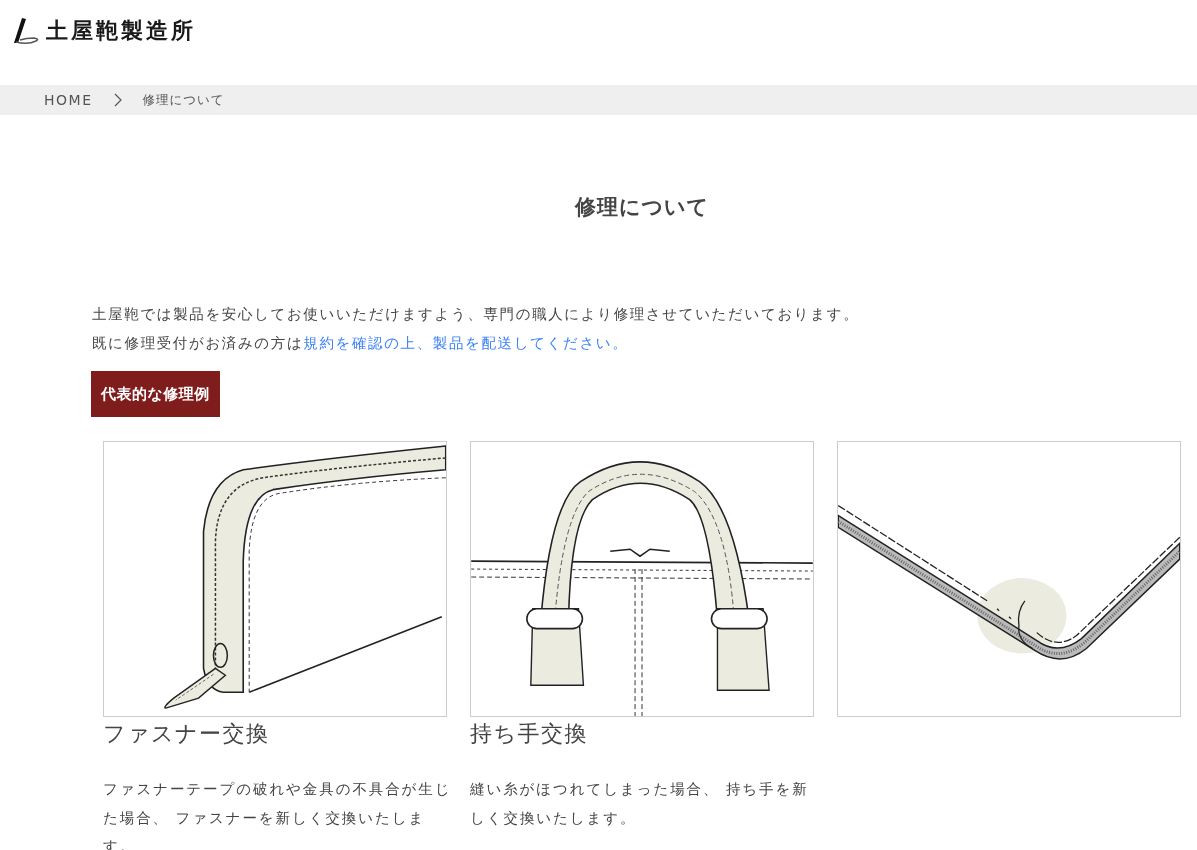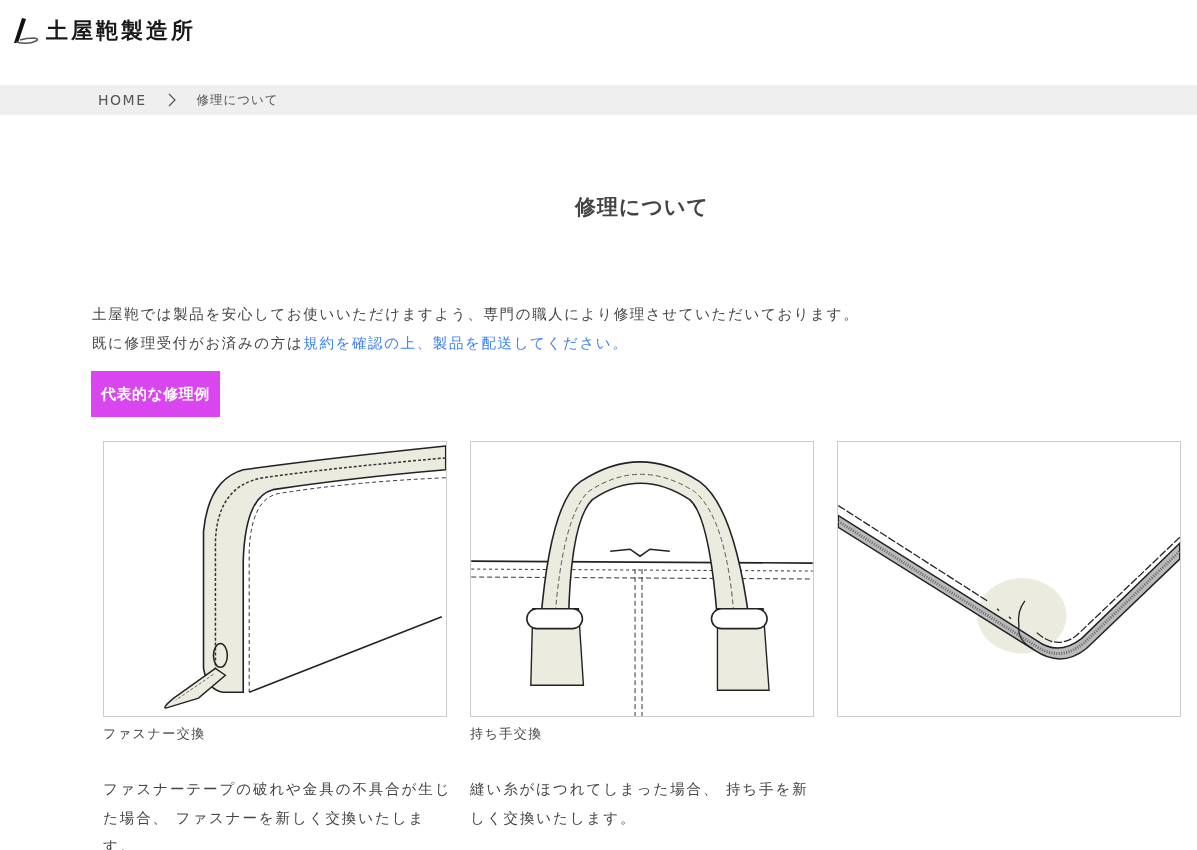--- a/index.html
+++ b/index.html
@@ -19,52 +19,52 @@
     .logo-mark { width: 34px; height: 34px; }
     .logo-text {
       font-family: "DejaVu Serif", "Liberation Serif", serif;
       font-size: 22px; letter-spacing: 3px; color: #1a1a1a;
       margin-left: 4px; font-weight: bold;
     }
     .breadcrumb {
       position: absolute; left: 0; top: 85px; width: 1197px; height: 30px;
       background: #efefef;
       display: flex; align-items: center;
-      padding-left: 98px;
+      padding-left: 44px;
       font-size: 13px; color: #555555;
     }
     .bc-home { letter-spacing: 1.5px; font-size: 14px; color: #555; text-decoration: none; }
     .bc-sep { margin: 0 18px 0 20px; width: 12px; height: 14px; display: inline-block; }
     .bc-current { font-size: 12.5px; letter-spacing: 1px; }
     .page-title {
       position: absolute; left: 0; top: 193px; width: 1284px;
       text-align: center;
       font-size: 21px; color: #444444; letter-spacing: 1px;
     }
     .intro {
       position: absolute; left: 92px; top: 279px; width: 900px;
       font-size: 14.5px; line-height: 29px; letter-spacing: 1.6px; color: #444444; margin-top: 21px;
     }
     .intro a { color: #3b82f6; text-underline-offset: 4px; }
     .section-label {
       position: absolute; left: 91px; top: 371px; height: 46px;
-      background: #d946ef; color: #ffffff;
+      background: #7f1d1d; color: #ffffff;
       padding: 0 10px; display: flex; align-items: center;
       font-size: 15px; font-weight: bold; letter-spacing: 0.5px;
     }
     .cards { position: absolute; top: 441px; left: 0; width: 1197px; }
     .card { position: absolute; top: 0; width: 344px; }
     .card-img {
       width: 344px; height: 276px;
       border: 1px solid #cccccc; background: #ffffff;
       overflow: hidden;
     }
     .card-img svg { width: 100%; height: 100%; display: block; }
     .card-title {
-      margin-top: 4px; font-size: 13px; letter-spacing: 1.5px; color: #444444;
+      margin-top: 4px; font-size: 22px; letter-spacing: 1.5px; color: #444444;
       height: 26px; line-height: 26px;
     }
     .card-desc {
       margin-top: 28px; font-size: 14.5px; line-height: 28.5px;
       letter-spacing: 1.9px; color: #444444; width: 350px;
     }
   </style>
 </head>
 <body>
 

